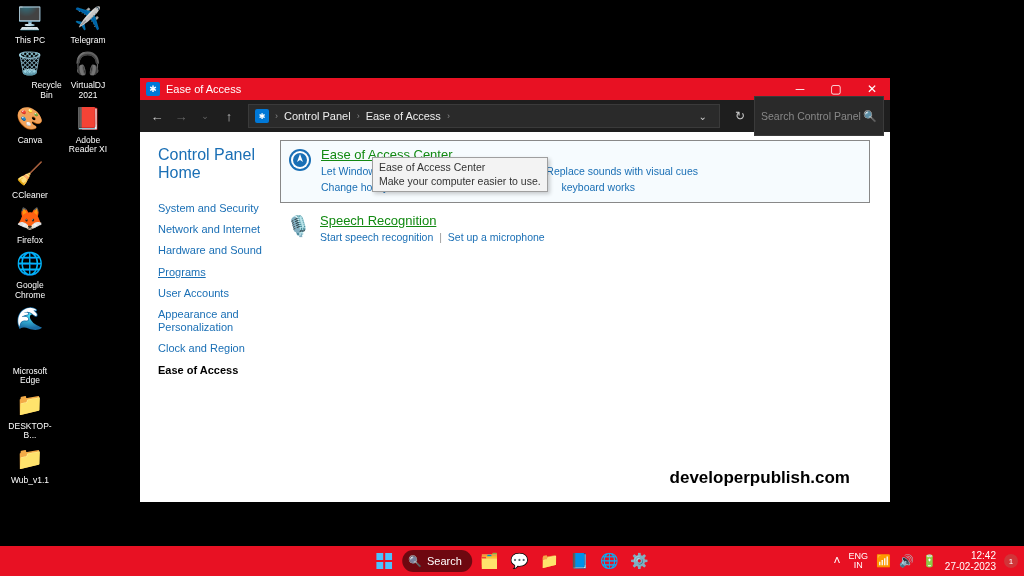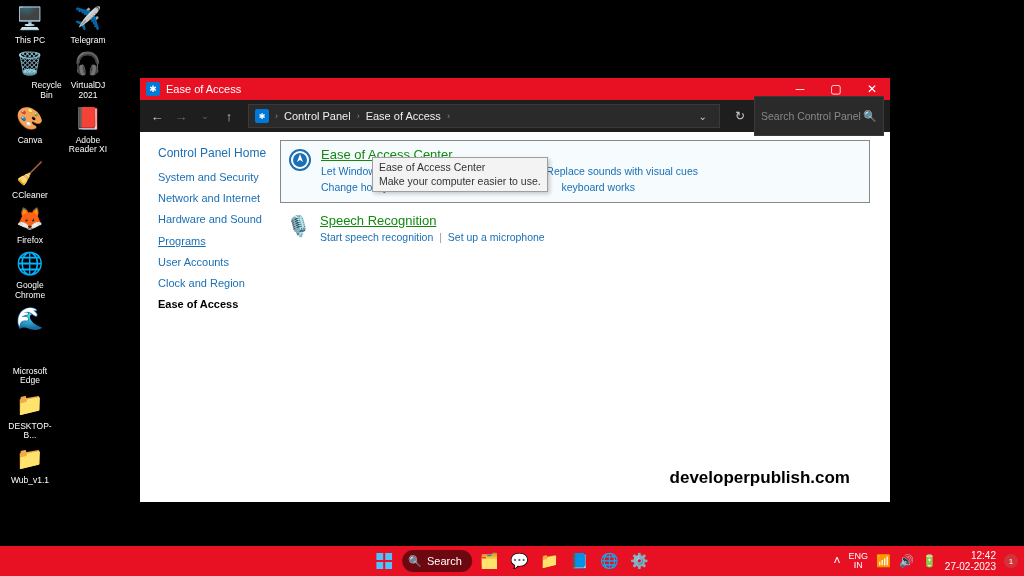--- a/index.html
+++ b/index.html
@@ -27,21 +27,21 @@
 .bc-icon { width: 14px; height: 14px; background: #0078D7; border-radius: 2px; display:flex;align-items:center;justify-content:center;font-size:8px;color:#fff; }
 .bc-chev { color: #888; font-size: 9px; }
 .bc-down { margin-left: auto; color: #ccc; font-size: 10px; padding: 0 6px; }
 .refresh-btn { width: 24px; height: 24px; display:flex;align-items:center;justify-content:center; color: #ccc; font-size: 12px; }
 .searchbox { width: 130px; height: 40px; background: #2a2a2a; border: 1px solid #3a3a3a; color: #888; font-size: 10.5px; display: flex; align-items: center; padding: 0 6px; justify-content: space-between; }
 .searchbox .mag { color: #ccc; font-size: 11px; }
 
 
 .win-body { display: flex; background: #fff; height: 370px; }
 .sidebar { width: 140px; padding: 14px 0 0 18px; }
-.sidebar .side-home { color: #1a6fb5; font-size: 12px; margin-bottom: 11px; cursor: pointer; }
+.sidebar .side-home { color: #1a6fb5; font-size: 16px; margin-bottom: 20px; cursor: pointer; }
 .sidebar .side-item { color: #1a6fb5; font-size: 11px; margin-bottom: 8px; cursor: pointer; line-height: 1.2; }
 .sidebar .side-item.current { color: #000; font-weight: 600; }
 
 .main-pane { flex: 1; padding: 8px 20px 0 0; position: relative; }
 .group { border: 1px solid #888; padding: 6px 8px 6px 40px; margin-bottom: 4px; position: relative; background: #f6fbfe; }
 .group.plain { border: none; background: transparent; }
 .gi-icon { position: absolute; left: 6px; top: 6px; width: 26px; height: 26px; display:flex;align-items:center;justify-content:center; font-size: 20px; }
 .group-title { color: #118911; font-size: 13px; text-decoration: underline; cursor: pointer; margin-bottom: 2px; }
 .group-links { font-size: 10.5px; line-height: 1.5; }
 .group-links .link { color: #1a6fb5; cursor: pointer; }
@@ -172,20 +172,22 @@
 
   <div class="win-body">
     <div class="sidebar">
       <div class="side-home">Control Panel Home</div>
       <div id="sidebar-items">
           <div class="side-item" style="white-space: pre-line;">System and Security</div>
           <div class="side-item" style="white-space: pre-line;">Network and Internet</div>
           <div class="side-item" style="white-space: pre-line;">Hardware and Sound</div>
           <div class="side-item" style="white-space: pre-line; text-decoration: underline;">Programs</div>
           <div class="side-item" style="white-space: pre-line;">User Accounts</div>
+          <div class="side-item" style="white-space: pre-line;">Appearance and
+Personalization</div>
           <div class="side-item" style="white-space: pre-line;">Clock and Region</div>
           <div class="side-item current" style="white-space: pre-line;">Ease of Access</div>
         </div>
     </div>
     <div class="main-pane">
       <div class="group">
         <span class="gi-icon">
           <svg width="24" height="24" viewBox="0 0 24 24">
               <circle cx="12" cy="12" r="11" fill="#1a6fb5"></circle>
               <circle cx="12" cy="12" r="9" fill="#fff"></circle>

